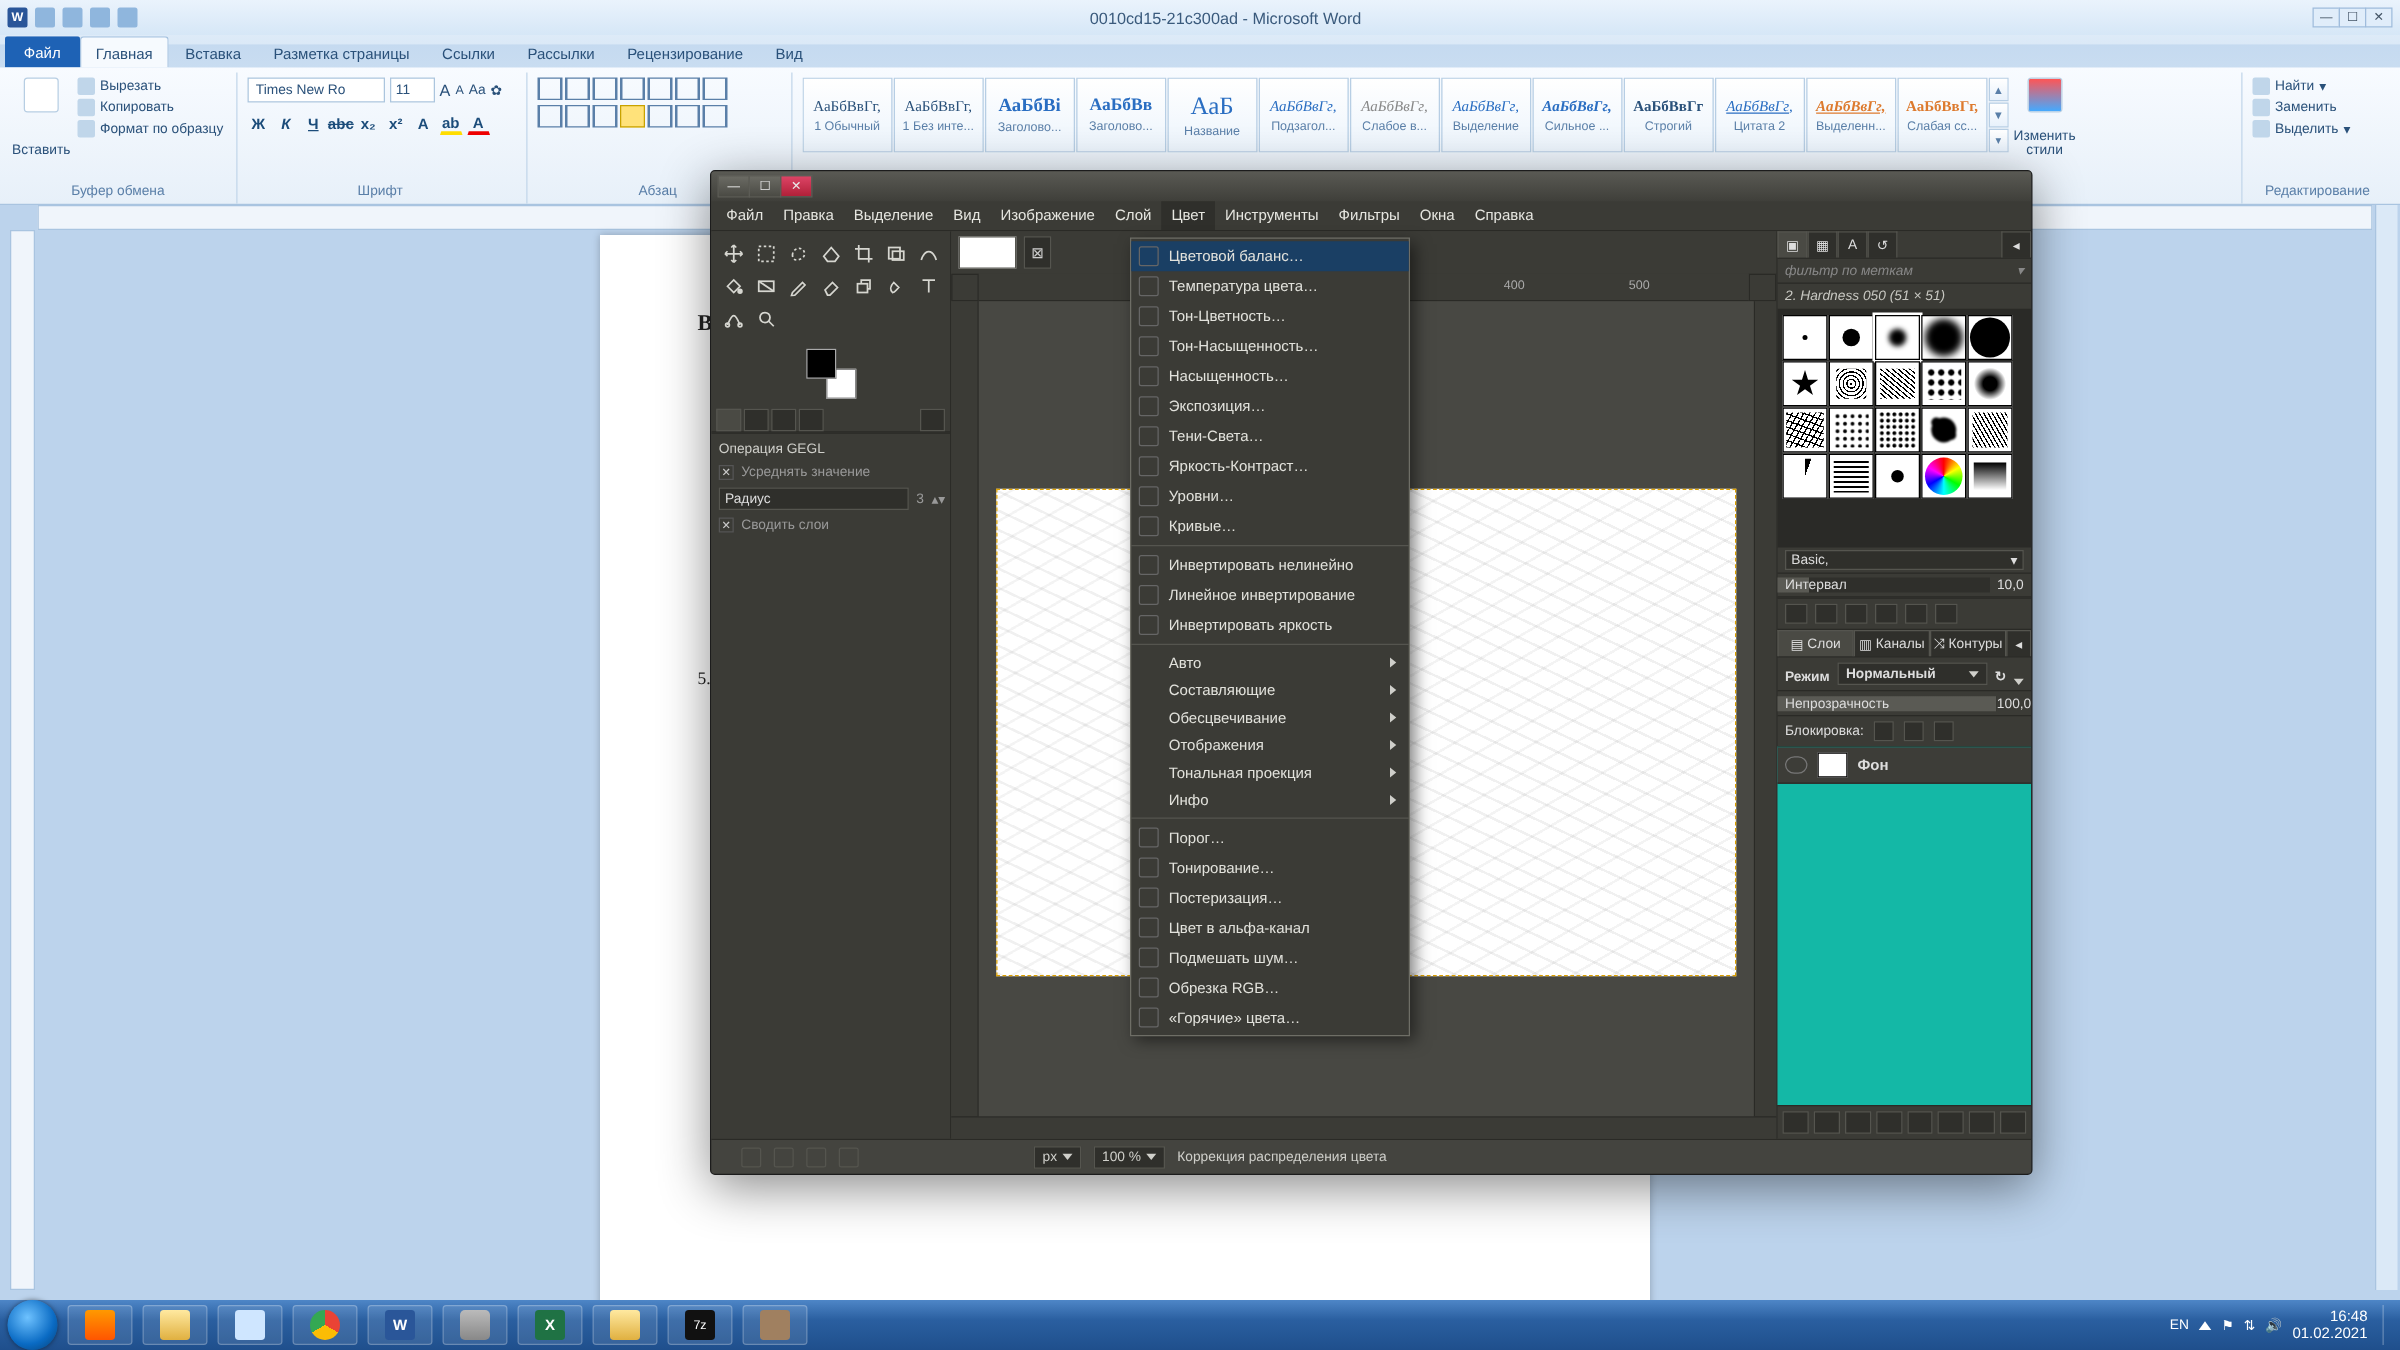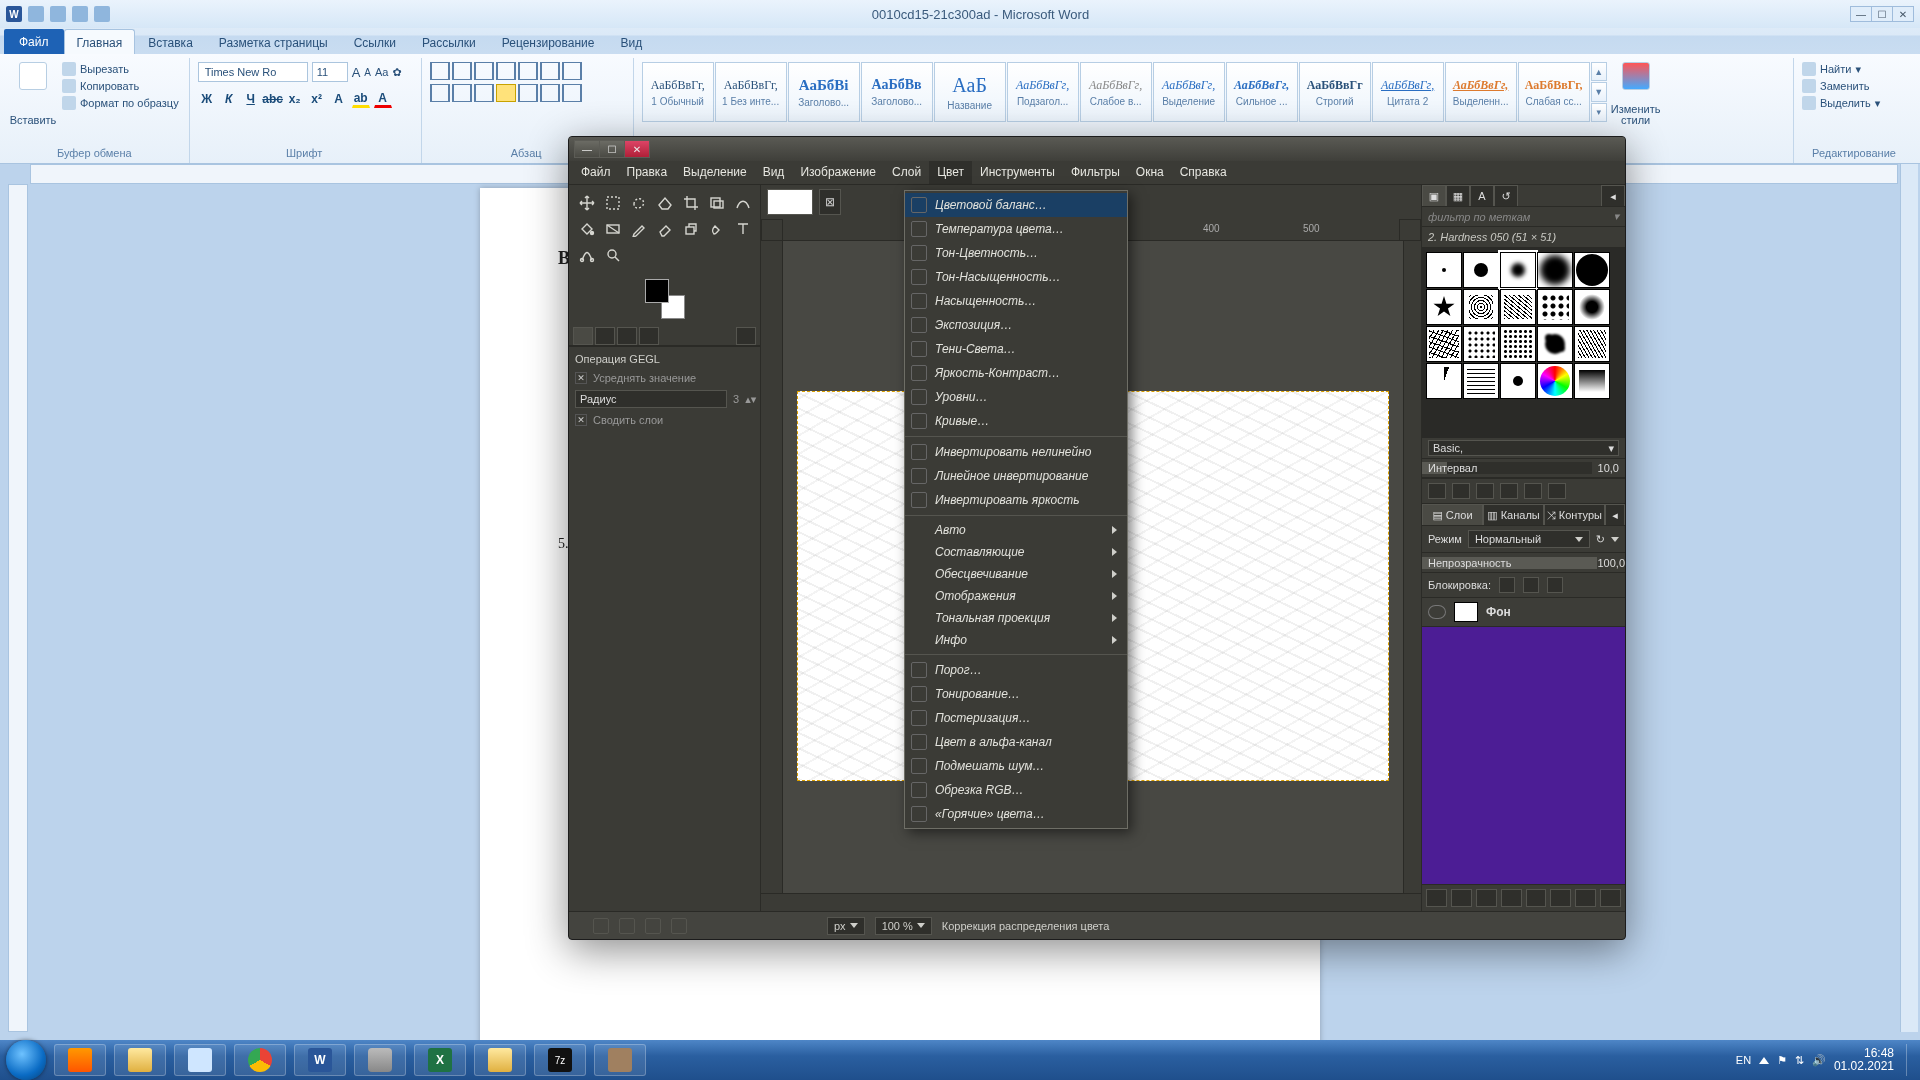--- a/index.html
+++ b/index.html
@@ -149,37 +149,37 @@
 .presetctl{display:flex;align-items:center;padding:4px 6px;height:20px;font-size:11px;}
 .presetctl .sel{flex:1;border:1px solid #55554f;background:#2f2f2b;height:16px;padding:0 4px;display:flex;align-items:center;}
 .presetctl .chev{margin-left:auto;}
 .iconbar{display:flex;gap:6px;padding:4px 6px;border-top:1px solid #2a2a26;border-bottom:1px solid #2a2a26;}
 .iconbar .ib{width:18px;height:16px;border:1px solid #55554f;background:#2f2f2b;}
 
 .layertabs{display:flex;height:22px;border-bottom:1px solid #2a2a26;font-size:11px;}
 .layertabs .lt{flex:1;display:flex;align-items:center;justify-content:center;gap:3px;border:1px solid #55554f;border-bottom:none;background:#2f2f2b;}
 .layertabs .lt.sel{background:#4a4a44;}
 .layertabs .lt.menu{flex:0 0 20px;}
-.moderow{display:flex;align-items:center;gap:6px;padding:4px 6px;font-size:11px;}
+.moderow{display:flex;align-items:flex-end;gap:6px;padding:4px 6px;font-size:11px;font-weight:bold;}
 .moderow .sel{flex:1;height:18px;border:1px solid #55554f;background:#2f2f2b;display:flex;align-items:center;padding:0 6px;}
 .moderow .chev{width:0;height:0;border-left:4px solid transparent;border-right:4px solid transparent;border-top:5px solid #cfcfca;margin-left:auto;}
 .oprow{display:flex;align-items:center;height:20px;font-size:11px;border-top:1px solid #2a2a26;}
 .oprow .lab{flex:1;padding:0 6px;background:linear-gradient(to right,#5a5a54 100%,#2f2f2b 0);}
 .lockrow{display:flex;align-items:center;gap:8px;padding:4px 6px;font-size:11px;border-top:1px solid #2a2a26;}
 .lockrow .lk{width:16px;height:16px;border:1px solid #55554f;background:#2f2f2b;}
-.layerlist{flex:1;min-height:40px;background:#4c1d95;border-top:1px solid #2a2a26;}
+.layerlist{flex:1;min-height:40px;background:#14b8a6;border-top:1px solid #2a2a26;}
 .layerlist .lrow{display:flex;align-items:center;gap:8px;padding:4px 6px;background:#3d3d38;border-bottom:1px solid #2a2a26;}
 .layerlist .eye{width:18px;height:14px;border:1px solid #777;border-radius:50%/60%;}
 .layerlist .thumb{width:24px;height:20px;background:#fff;border:1px solid #000;}
 .layerbtns{display:flex;gap:4px;padding:4px;border-top:1px solid #2a2a26;}
 .layerbtns .lb{flex:1;height:18px;border:1px solid #55554f;background:#2f2f2b;}
 
 
 .ctxmenu{position:absolute; left:904px; top:190px; width:224px; background:#3b3b36; border:1px solid #6e6e66; box-shadow:4px 4px 12px rgba(0,0,0,.5); font-size:12px; color:#e2e2dc; padding:2px 0; z-index:50;}
-.ctxmenu .item{display:flex;align-items:center;gap:8px;padding:4px 10px 4px 6px;white-space:nowrap;position:relative;font-style:italic;}
+.ctxmenu .item{display:flex;align-items:center;gap:8px;padding:4px 10px 4px 6px;white-space:nowrap;position:relative;}
 .ctxmenu .item.hl{background:#1a3f64;}
 .ctxmenu .item .mic{width:16px;height:16px;flex:0 0 16px;border:1px solid #666;border-radius:2px;}
 .ctxmenu .item .arrow{margin-left:auto;width:0;height:0;border-top:4px solid transparent;border-bottom:4px solid transparent;border-left:5px solid #cfcfca;}
 .ctxmenu hr{border:none;border-top:1px solid #55554f;margin:3px 0;}
 </style>
 </head>
 <body>
 
 <div class="word">
   <div class="word-titlebar">

